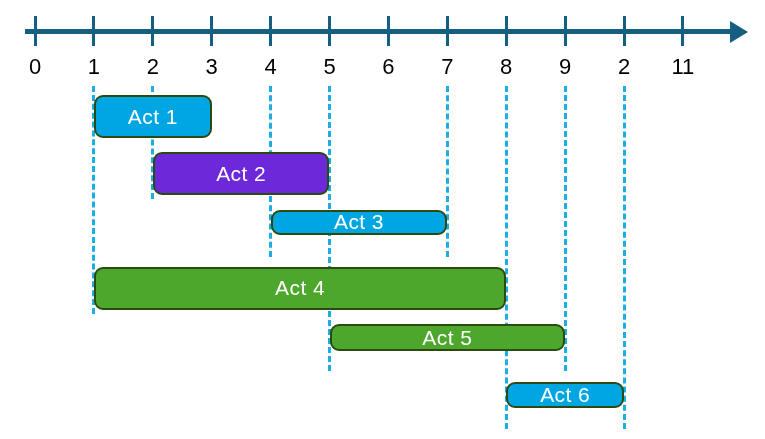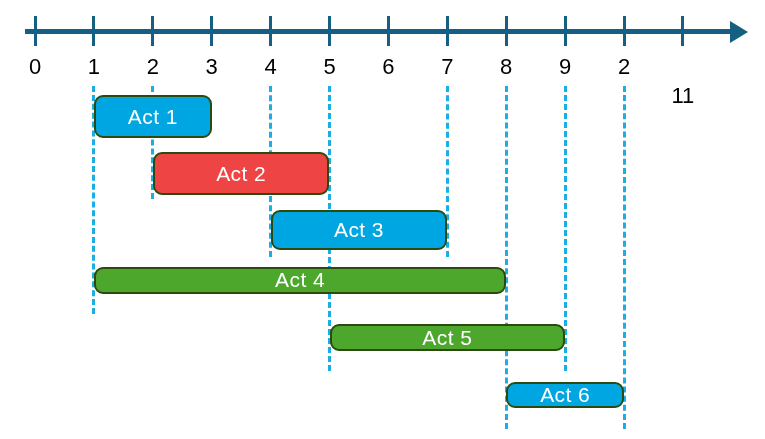--- a/index.html
+++ b/index.html
@@ -109,35 +109,35 @@
         <div class="tick-label" style="left: 93.9px; top: 56px; color: rgb(0, 0, 0);">1</div>
         <div class="tick-label" style="left: 152.8px; top: 56px; color: rgb(0, 0, 0);">2</div>
         <div class="tick-label" style="left: 211.7px; top: 56px; color: rgb(0, 0, 0);">3</div>
         <div class="tick-label" style="left: 270.6px; top: 56px; color: rgb(0, 0, 0);">4</div>
         <div class="tick-label" style="left: 329.5px; top: 56px; color: rgb(0, 0, 0);">5</div>
         <div class="tick-label" style="left: 388.4px; top: 56px; color: rgb(0, 0, 0);">6</div>
         <div class="tick-label" style="left: 447.3px; top: 56px; color: rgb(0, 0, 0);">7</div>
         <div class="tick-label" style="left: 506.2px; top: 56px; color: rgb(0, 0, 0);">8</div>
         <div class="tick-label" style="left: 565.1px; top: 56px; color: rgb(0, 0, 0);">9</div>
         <div class="tick-label" style="left: 624px; top: 56px; color: rgb(0, 0, 0);">2</div>
-        <div class="tick-label" style="left: 682.9px; top: 56px; color: rgb(0, 0, 0); margin-top: 29px;">11</div>
+        <div class="tick-label" style="left: 682.9px; top: 56px; color: rgb(0, 0, 0);">11</div>
       </div>
   </div>
 
   <div id="bars">
       <div class="bar blue" style="left: 93.9px; width: 117.8px; top: 95px; height: 43px; background: rgb(0, 166, 226); border-color: rgb(44, 74, 16);">
         <span style="color: rgb(255, 255, 255);">Act 1</span>
       </div>
-      <div class="bar green" style="left: 152.8px; width: 176.7px; top: 152.3px; height: 43px; background: #ef4444; border-color: rgb(44, 74, 16);">
+      <div class="bar green" style="left: 152.8px; width: 176.7px; top: 152.3px; height: 43px; background: #6d28d9; border-color: rgb(44, 74, 16);">
         <span style="color: rgb(255, 255, 255);">Act 2</span>
       </div>
-      <div class="bar blue" style="left: 270.6px; width: 176.7px; top: 209.6px; height: 40px; background: rgb(0, 166, 226); border-color: rgb(44, 74, 16);">
+      <div class="bar blue" style="left: 270.6px; width: 176.7px; top: 209.6px; height: 25px; background: rgb(0, 166, 226); border-color: rgb(44, 74, 16);">
         <span style="color: rgb(255, 255, 255);">Act 3</span>
       </div>
-      <div class="bar green" style="left: 93.9px; width: 412.3px; top: 266.9px; height: 27px; background: rgb(76, 167, 44); border-color: rgb(44, 74, 16);">
+      <div class="bar green" style="left: 93.9px; width: 412.3px; top: 266.9px; height: 43px; background: rgb(76, 167, 44); border-color: rgb(44, 74, 16);">
         <span style="color: rgb(255, 255, 255);">Act 4</span>
       </div>
       <div class="bar green" style="left: 329.5px; width: 235.6px; top: 324.2px; height: 27px; background: rgb(76, 167, 44); border-color: rgb(44, 74, 16);">
         <span style="color: rgb(255, 255, 255);">Act 5</span>
       </div>
       <div class="bar blue" style="left: 506.2px; width: 117.8px; top: 381.5px; height: 26px; background: rgb(0, 166, 226); border-color: rgb(44, 74, 16);">
         <span style="color: rgb(255, 255, 255);">Act 6</span>
       </div>
     </div>
 

